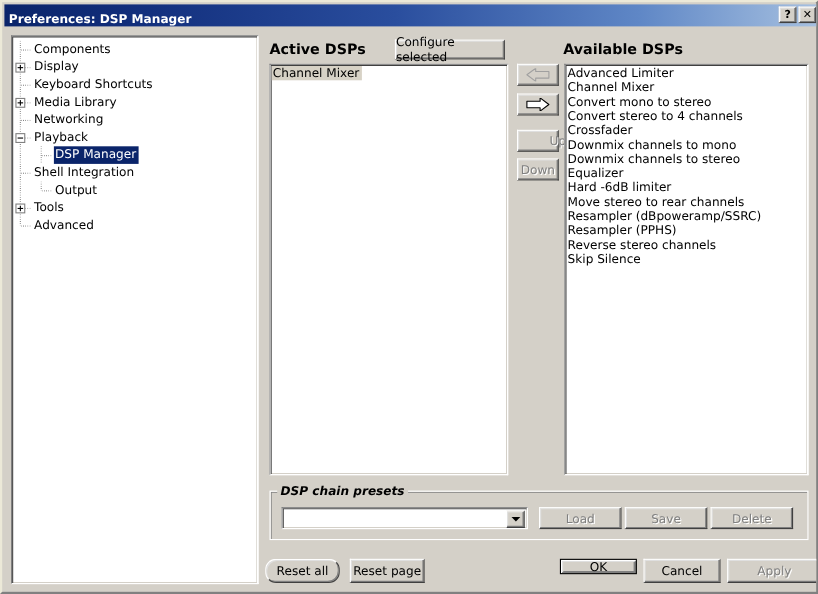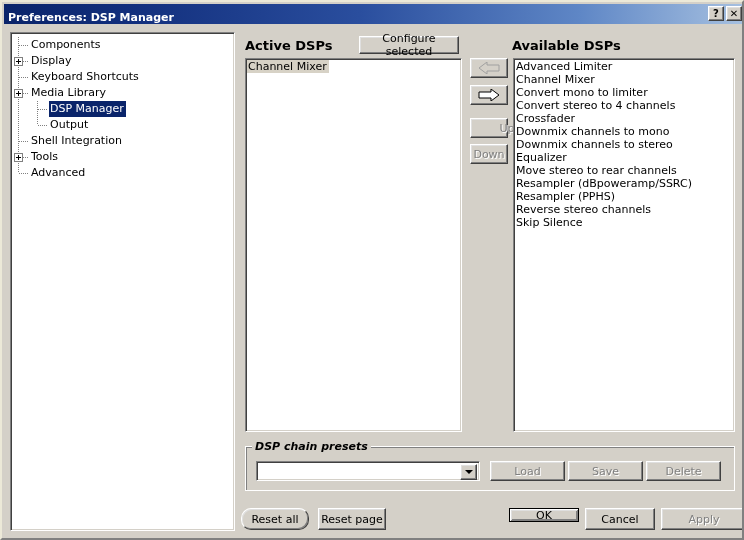--- a/index.html
+++ b/index.html
@@ -190,21 +190,20 @@
   .btn {
     background: #d4d0c8;
     border-top: 1px solid #ffffff;
     border-left: 1px solid #ffffff;
     border-right: 1px solid #404040;
     border-bottom: 1px solid #404040;
     box-shadow: inset -1px -1px 0 #808080, inset 1px 1px 0 #dfdfdf;
     font-family: "DejaVu Sans", "Liberation Sans", sans-serif;
     font-size: 11px;
     color: #000000;
-    text-align: center;
     box-sizing: border-box;
     cursor: default;
     display: flex;
     align-items: center;
     justify-content: center;
     padding: 0;
     user-select: none;
   }
   .btn.disabled {
     color: #808080;
@@ -344,46 +343,61 @@
           <span class="tree-label">Keyboard Shortcuts</span>
         </div>
         <div class="tree-row">
           <span class="tree-hook">
             <span class="vline"></span>
             <span class="hline"></span>
             <span class="plusbox plus"></span>
           </span>
           <span class="tree-label">Media Library</span>
         </div>
+        <div class="tree-row">
+          <span class="tree-hook">
+            <span class="vline"></span>
+            <span class="hline"></span>
+          </span>
+          <span class="tree-label">Networking</span>
+        </div>
+        <div class="tree-row">
+          <span class="tree-hook">
+            <span class="vline"></span>
+            <span class="hline"></span>
+            <span class="plusbox"></span>
+          </span>
+          <span class="tree-label">Playback</span>
+        </div>
         <div class="tree-row selected">
           <span class="tree-indent" style="width: 19px; flex: 0 0 19px; position: relative;">
             <span class="trunk" style="left: 7px; top: 0px; height: 16px;"></span>
           </span>
           <span class="tree-hook">
             <span class="vline"></span>
             <span class="hline"></span>
           </span>
           <span class="tree-label">DSP Manager</span>
         </div>
         <div class="tree-row">
+          <span class="tree-hook">
+            <span class="vline"></span>
+            <span class="hline"></span>
+          </span>
+          <span class="tree-label">Shell Integration</span>
+        </div>
+        <div class="tree-row">
           <span class="tree-indent" style="width: 19px; flex: 0 0 19px; position: relative;">
             <span class="trunk" style="left: 7px; top: 0px; height: 16px;"></span>
           </span>
           <span class="tree-hook last">
             <span class="vline"></span>
             <span class="hline"></span>
           </span>
           <span class="tree-label">Output</span>
-        </div>
-        <div class="tree-row">
-          <span class="tree-hook">
-            <span class="vline"></span>
-            <span class="hline"></span>
-          </span>
-          <span class="tree-label">Shell Integration</span>
         </div>
         <div class="tree-row">
           <span class="tree-hook">
             <span class="vline"></span>
             <span class="hline"></span>
             <span class="plusbox plus"></span>
           </span>
           <span class="tree-label">Tools</span>
         </div>
         <div class="tree-row">
@@ -421,26 +435,27 @@
   <div class="btn disabled" style="position:absolute; left:468px; top:116px; width:38px; height:20px;padding-left:36px;">Up</div>
 
   <div class="btn disabled" style="position:absolute; left:468px; top:142px; width:38px; height:20px;">Down</div>
 
   <div class="grouplabel" style="left:510px; top:36px;">Available DSPs</div>
 
   <div class="listbox sunken" id="available-list-box" style="left:511px; top:56px; width:222px; height:374px;">
     <div class="inner" id="available-list">
         <div class="lb-row"><span class="lb-item">Advanced Limiter</span></div>
         <div class="lb-row"><span class="lb-item">Channel Mixer</span></div>
-        <div class="lb-row"><span class="lb-item">Convert mono to limiter</span></div>
+        <div class="lb-row"><span class="lb-item">Convert mono to stereo</span></div>
         <div class="lb-row"><span class="lb-item">Convert stereo to 4 channels</span></div>
         <div class="lb-row"><span class="lb-item">Crossfader</span></div>
         <div class="lb-row"><span class="lb-item">Downmix channels to mono</span></div>
         <div class="lb-row"><span class="lb-item">Downmix channels to stereo</span></div>
         <div class="lb-row"><span class="lb-item">Equalizer</span></div>
+        <div class="lb-row"><span class="lb-item">Hard -6dB limiter</span></div>
         <div class="lb-row"><span class="lb-item">Move stereo to rear channels</span></div>
         <div class="lb-row"><span class="lb-item">Resampler (dBpoweramp/SSRC)</span></div>
         <div class="lb-row"><span class="lb-item">Resampler (PPHS)</span></div>
         <div class="lb-row"><span class="lb-item">Reverse stereo channels</span></div>
         <div class="lb-row"><span class="lb-item">Skip Silence</span></div>
       </div>
   </div>
 
   <div class="groupbox" style="left:243px; top:444px; width:490px; height:45px;"></div>
   <div class="groupbox-title" style="left:250px; top:438px;">DSP chain presets</div>

